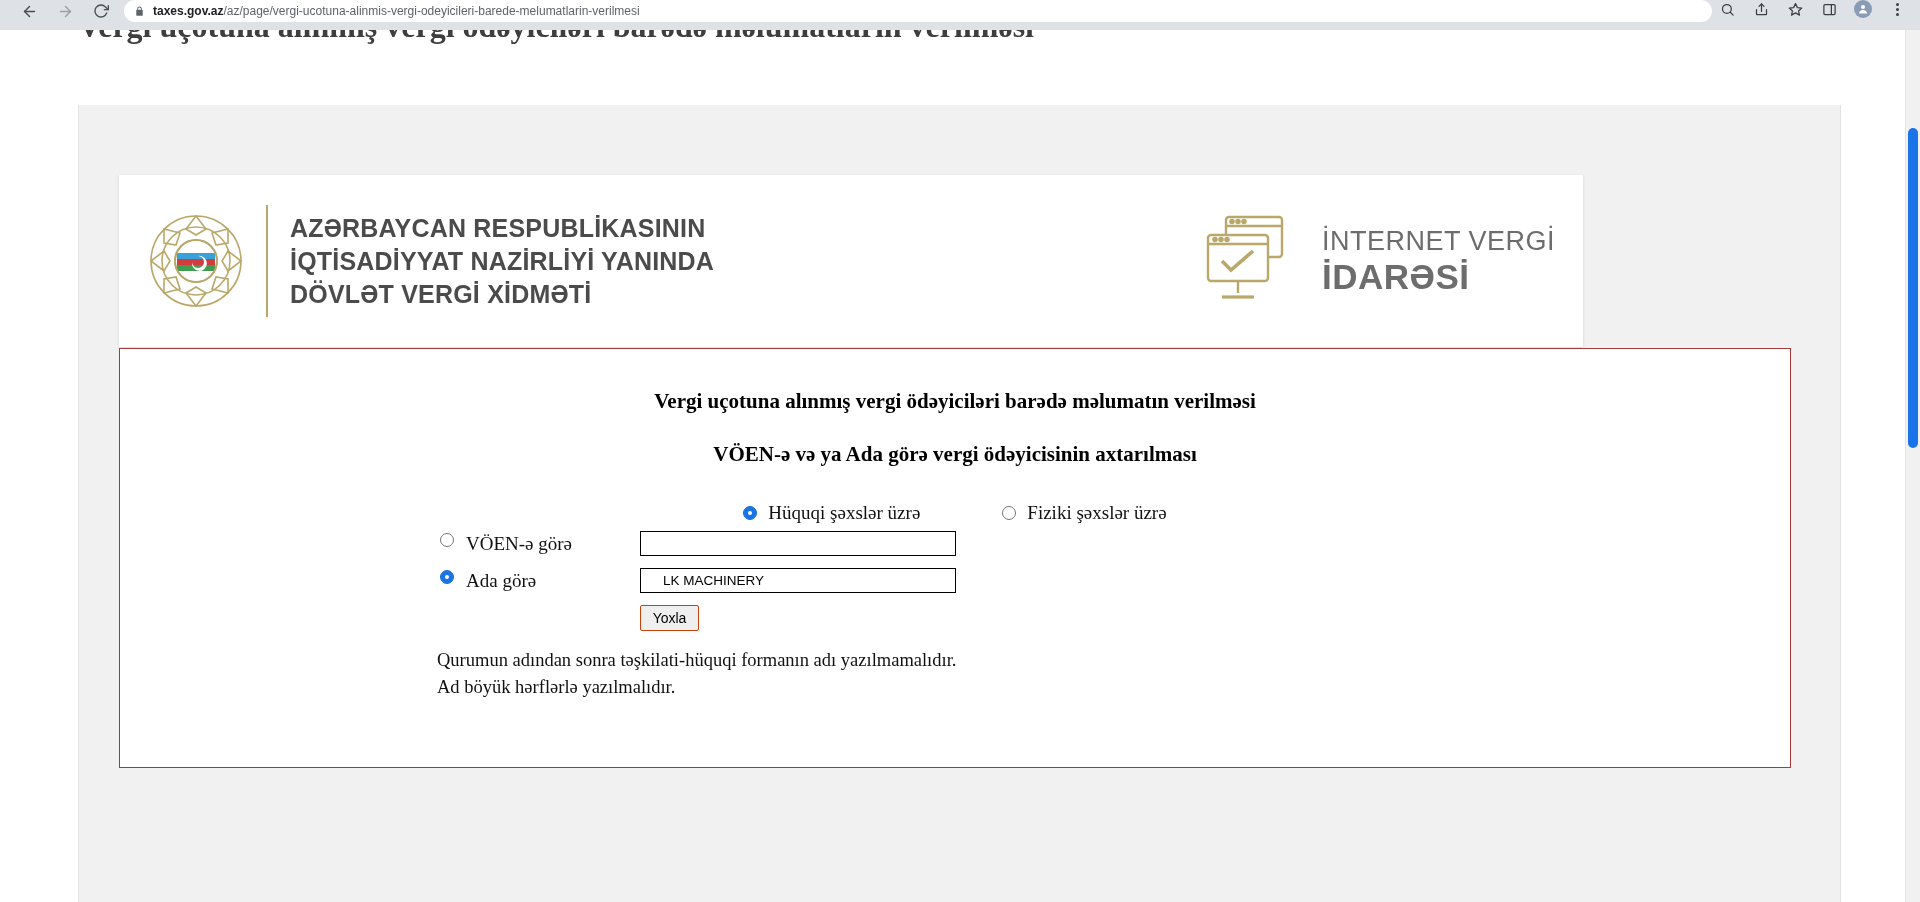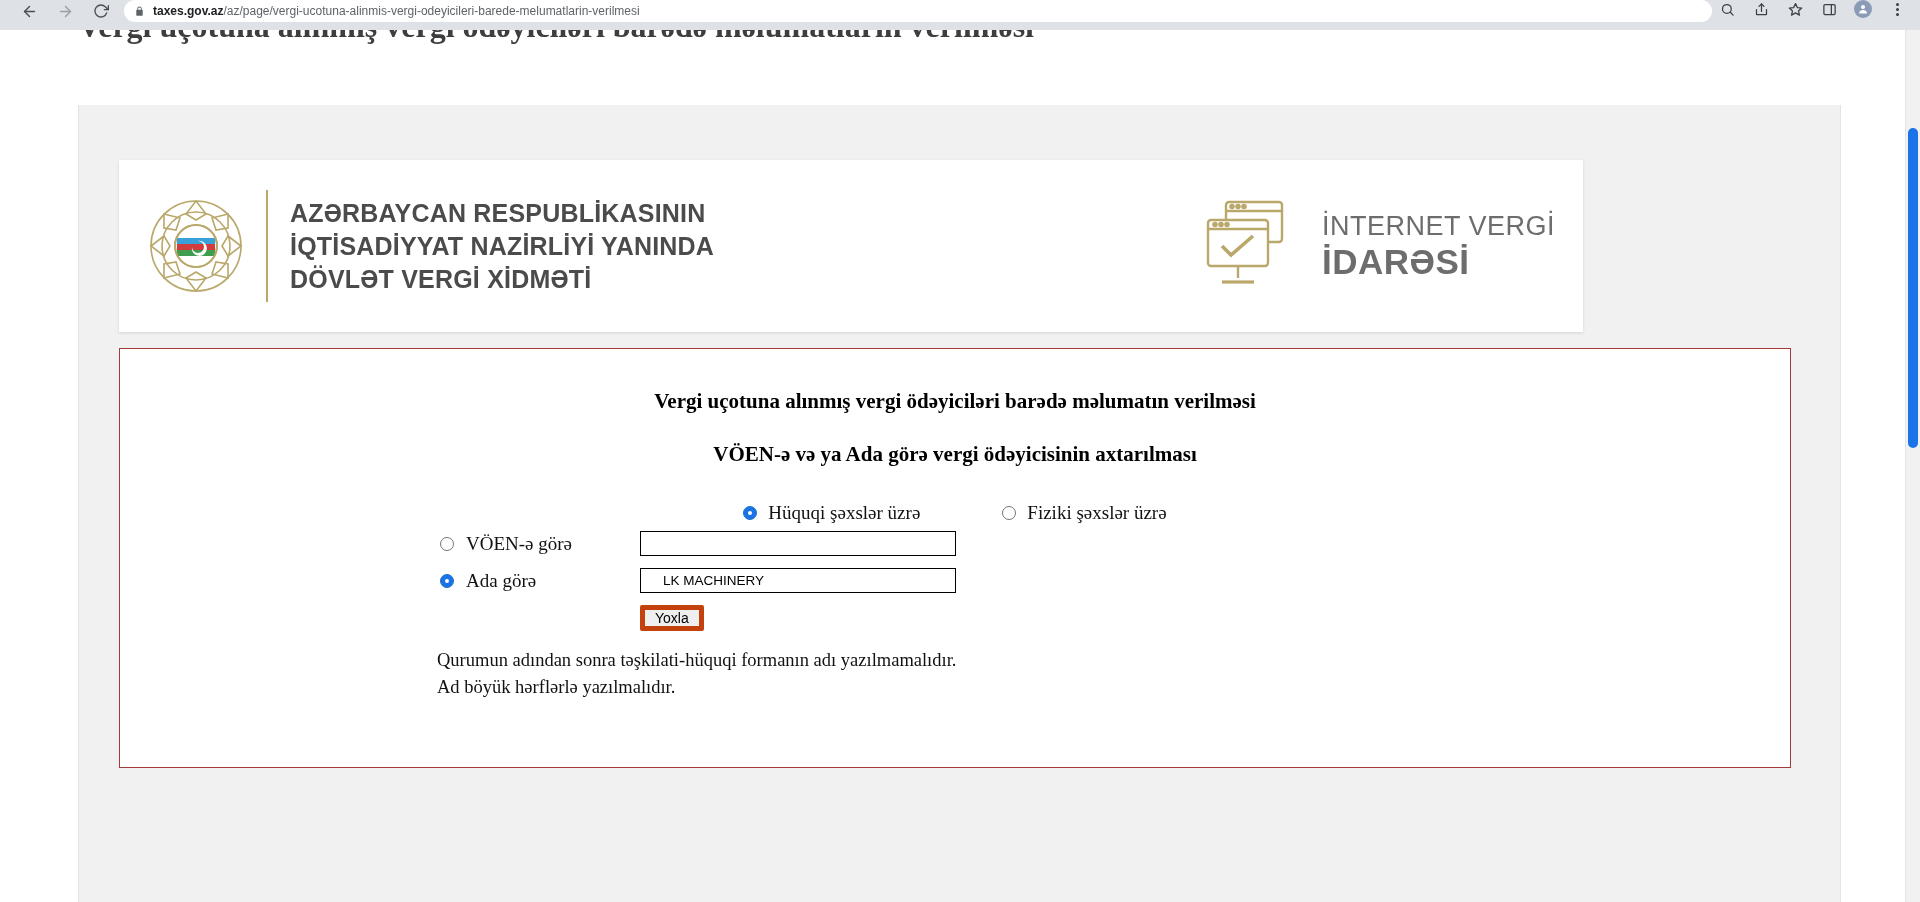--- a/index.html
+++ b/index.html
@@ -139,21 +139,21 @@
     height: 830px;
     background: #f1f1f1;
     box-sizing: border-box;
     border-left: 1px solid #e3e3e3;
     border-right: 1px solid #e3e3e3;
   }
 
   
   .banner {
     position: absolute;
-    top: 55px;
+    top: 70px;
     left: 40px;
     width: 1464px;
     height: 172px;
     background: #ffffff;
     box-shadow: 0 1px 3px rgba(0,0,0,0.12);
     display: flex;
     align-items: center;
   }
   .emblem {
     margin-left: 25px;
@@ -262,21 +262,21 @@
     left: 320px;
     width: 1060px;
   }
   .criteria-row {
     display: flex;
     align-items: center;
     margin-bottom: 12px;
   }
   .criteria-label {
     display: flex;
-    align-items: center;
+    align-items: flex-start;
     gap: 12px;
     width: 200px;
     font-size: 19px;
     color: #111;
   }
   .text-field {
     width: 316px;
     height: 25px;
     border: 1px solid #000000;
     box-sizing: border-box;
@@ -288,21 +288,21 @@
     outline: none;
   }
   .submit-row {
     margin-left: 200px;
     margin-top: 6px;
   }
   .btn {
     min-width: 59px;
     height: 26px;
     background: #efefef;
-    border: 5px solid #c2410c;
+    border: 1px solid #c2410c;
     border-radius: 2px;
     font-family: "Liberation Sans", sans-serif;
     font-size: 14px;
     color: #000;
     padding: 0 10px;
     cursor: pointer;
   }
 
   .notes {
     position: absolute;

